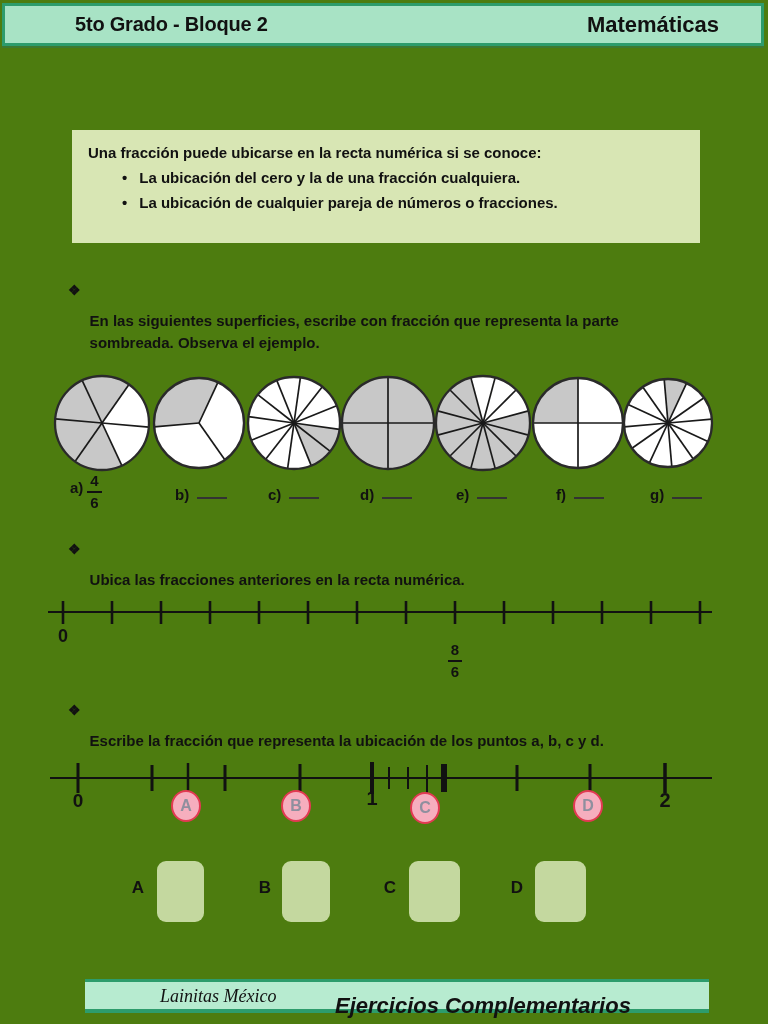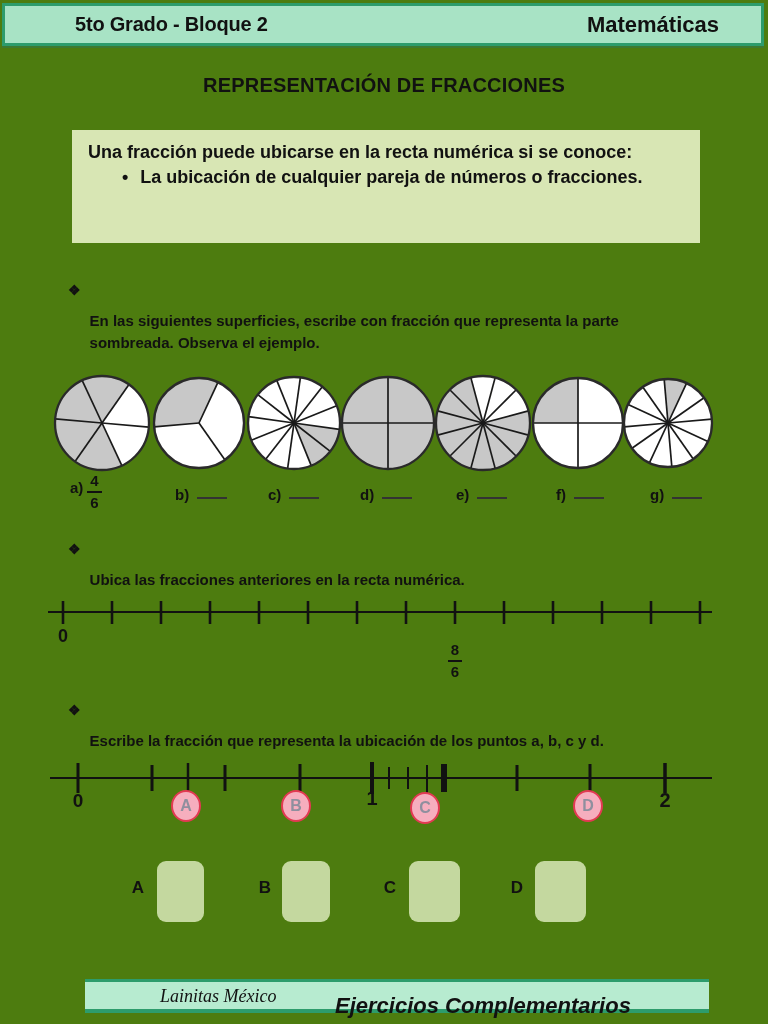--- a/index.html
+++ b/index.html
@@ -17,21 +17,21 @@
           display:flex;align-items:center;justify-content:space-between;
           padding:0 42px 0 70px;box-shadow:0 2px 0 rgba(45,120,90,.45);}
   .topbar .course{font-size:20px;font-weight:bold;letter-spacing:-.2px;}
   .topbar .subject{font-size:22px;font-weight:bold;}
 
   .title{position:absolute;left:0;top:74px;width:768px;text-align:center;
          font-size:20px;font-weight:bold;letter-spacing:.2px;}
 
   .infobox{position:absolute;left:72px;top:130px;width:628px;height:113px;
            background:var(--info-bg);padding:10px 14px 8px 16px;
-           font-size:18px;font-weight:bold;line-height:25px;}
+           font-size:15px;font-weight:bold;line-height:25px;}
   .infobox ul{list-style:none;margin-left:34px;}
   .infobox li::before{content:"\2022";margin-right:12px;}
 
   .task{position:absolute;display:flex;font-size:15px;font-weight:bold;line-height:22px;}
   .task .diamond{margin-right:9px;font-size:14px;}
   .task .txt{max-width:600px;margin-top:31px;}
 
   .pie-label{position:absolute;top:486px;font-size:15px;font-weight:bold;display:flex;align-items:flex-start;}
   .blank{display:inline-block;width:30px;height:13px;border-bottom:2.5px solid #333;margin-left:8px;}
   .frac{display:inline-flex;flex-direction:column;align-items:center;font-weight:bold;
@@ -63,25 +63,25 @@
 </head>
 <body>
 
 <div class="page">
 
   <header class="topbar">
     <span class="course">5to Grado - Bloque  2</span>
     <span class="subject">Matemáticas</span>
   </header>
 
-  <h1 class="title">REPRESENTACIÓN DE FRACCIONES</h1>
 
   <section class="infobox">
     <p>Una fracción puede ubicarse en la recta numérica si se conoce:</p>
     <ul id="info-bullets">
+        <li>La ubicación del cero y la de una fracción cualquiera.</li>
         <li>La ubicación de cualquier pareja de números o fracciones.</li>
       </ul>
   </section>
 
   <div class="task" style="left:68px;top:279px;">
     <span class="diamond">❖</span>
     <span class="txt">En las siguientes superficies, escribe con fracción que representa la parte sombreada. Observa el ejemplo.</span>
   </div>
 
   <svg id="pies-svg" style="top:368px;" width="768" height="112" viewBox="0 0 768 112">

